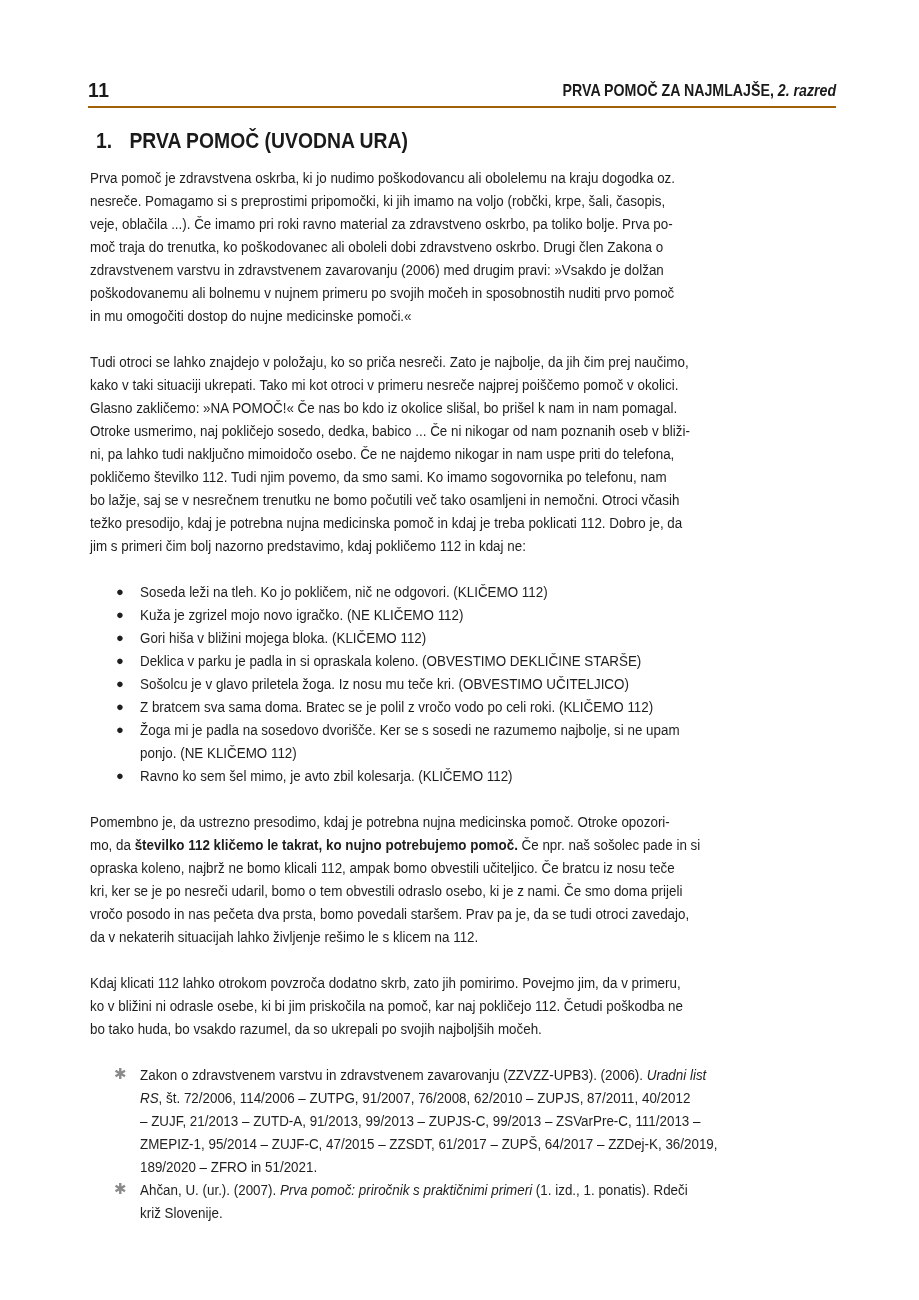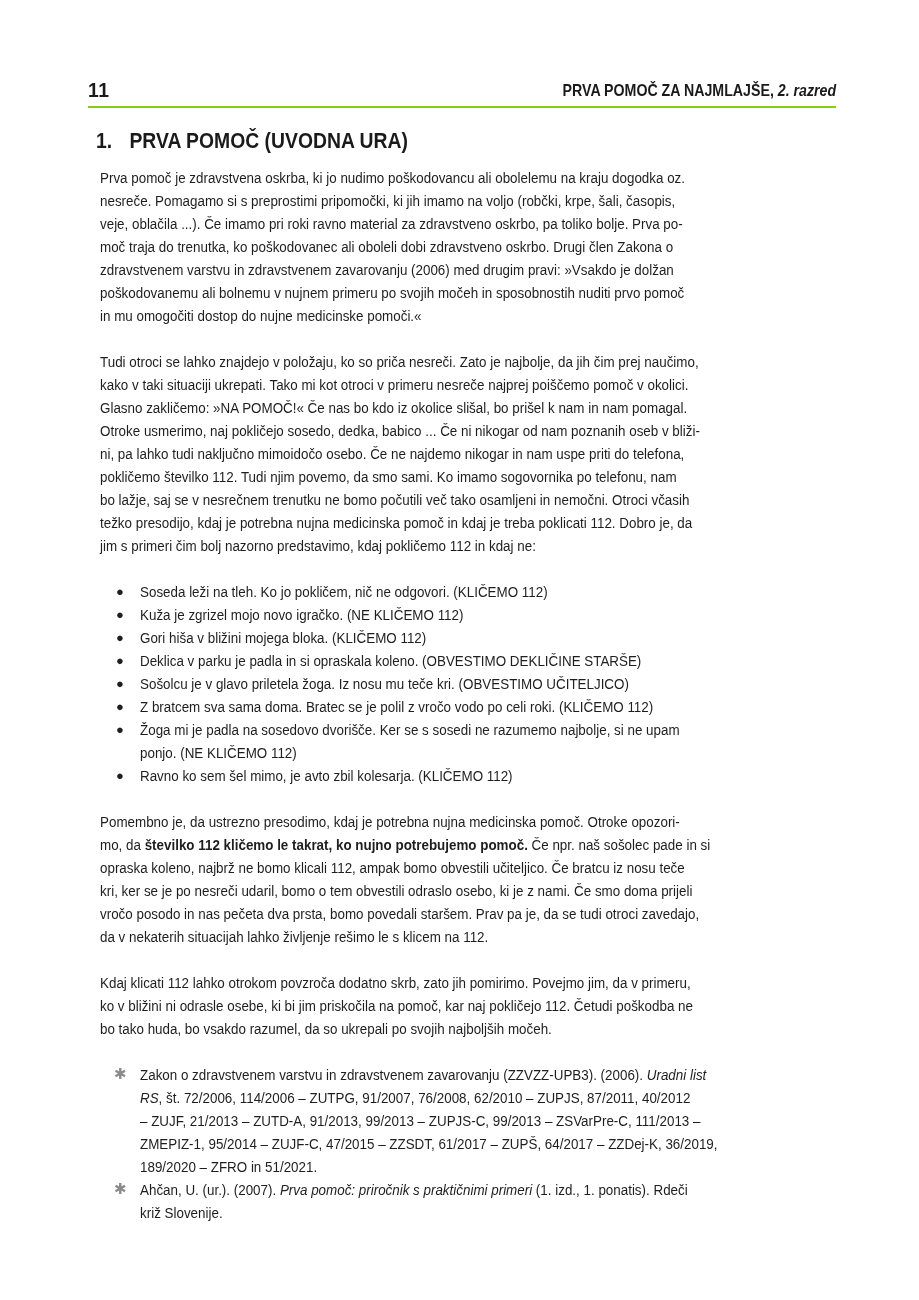--- a/index.html
+++ b/index.html
@@ -4,21 +4,21 @@
 <style>
   html, body { margin: 0; padding: 0; background: #ffffff; }
   body {
     width: 919px; height: 1300px; position: relative; overflow: hidden;
     font-family: "Liberation Sans", "DejaVu Sans", sans-serif;
     color: #1e1e1e;
   }
   .page { position: absolute; left: 88px; top: 0; width: 748px; }
   .running-header {
     position: absolute; top: 78px; left: 0; width: 748px; height: 28px;
-    border-bottom: 2px solid #84cc16;
+    border-bottom: 2px solid #a16207;
   }
   .page-number {
     position: absolute; left: 0; top: 0;
     font-size: 21px; font-weight: bold; letter-spacing: 0.5px; color: #1a1a1a;
     transform: scaleX(0.92); transform-origin: left top;
   }
   .book-title {
     position: absolute; right: 0; top: 3px;
     font-size: 16.5px; font-weight: bold; color: #1a1a1a; white-space: nowrap;
     transform: scaleX(0.86); transform-origin: right top;
@@ -27,21 +27,21 @@
   .chapter-title {
     position: absolute; top: 128px; left: 8px;
     font-size: 22px; font-weight: bold; color: #1a1a1a; white-space: nowrap;
     transform: scaleX(0.88); transform-origin: left top;
   }
   .chapter-title .num { display: inline-block; width: 38px; }
   .body {
     position: absolute; top: 166px; left: 0; width: 748px;
     font-size: 15.4px; line-height: 23px; color: #1e1e1e;
   }
-  .para { margin: 0 0 23px 12px; text-align: justify; }
+  .para { margin: 0 0 23px 2px; text-align: justify; }
   .line { display: block; white-space: nowrap; transform-origin: left top; }
   .cond { transform: scaleX(0.87); width: 860px; }
   ul.examples { list-style: none; margin: 0 0 23px 0; padding: 0 0 0 26px; }
   ul.examples li { position: relative; padding-left: 26px; }
   ul.examples li .bullet {
     position: absolute; left: 2px; top: 0; font-size: 13px; color: #1e1e1e;
   }
   ul.refs { list-style: none; margin: 0; padding: 0 0 0 26px; }
   ul.refs li { position: relative; padding-left: 26px; }
   ul.refs li .bullet {

